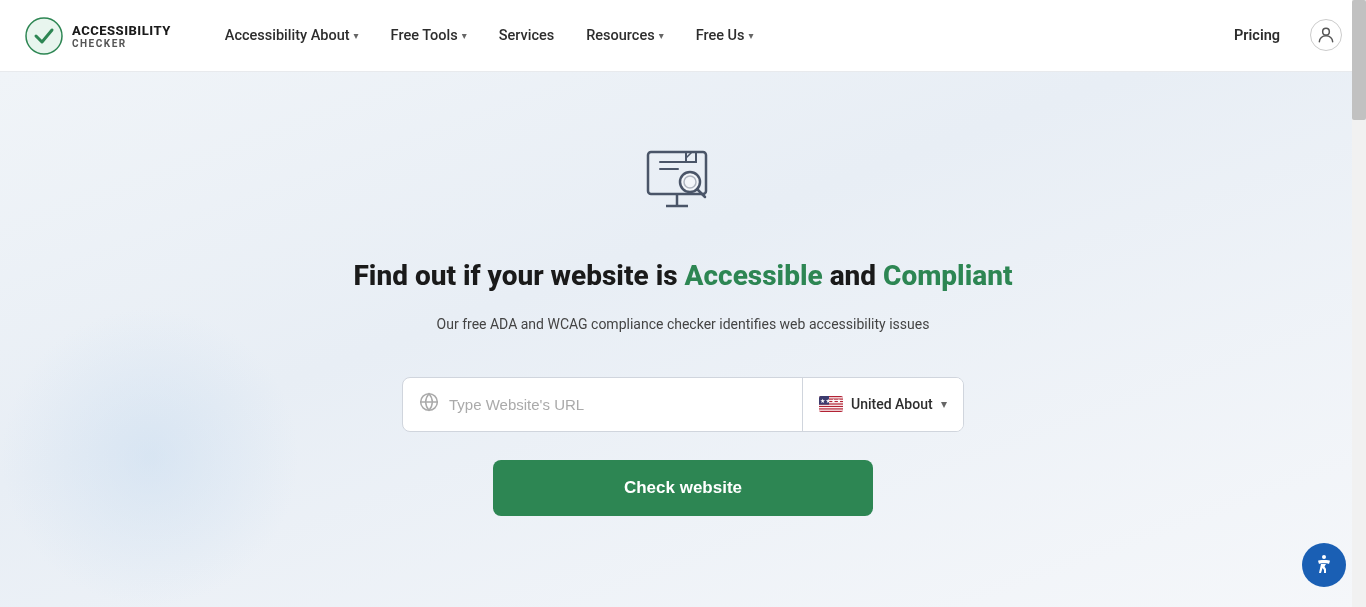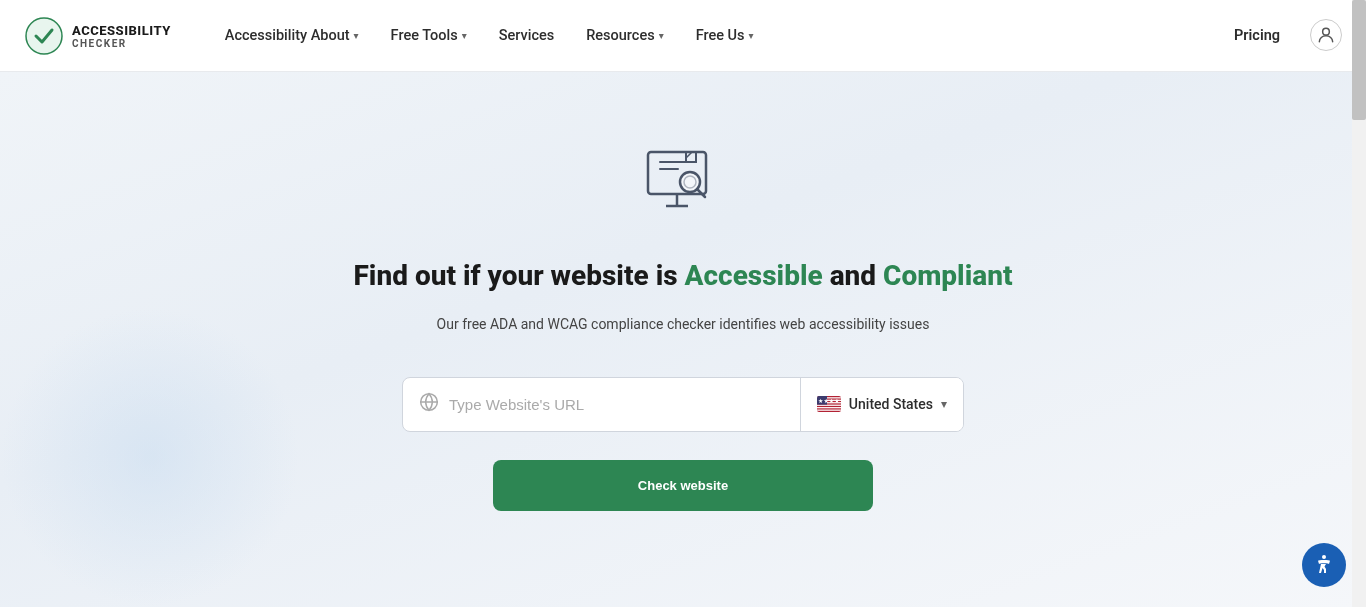--- a/index.html
+++ b/index.html
@@ -220,21 +220,21 @@
       font-size: 12px;
     }
 
     
     .check-btn {
       background: #2d8653;
       color: #fff;
       border: none;
       border-radius: 8px;
       padding: 18px 60px;
-      font-size: 13px;
+      font-size: 17px;
       font-weight: 700;
       cursor: pointer;
       width: 380px;
       max-width: 100%;
       margin-top: 8px;
     }
 
     
     .accessibility-btn {
       position: fixed;
@@ -368,21 +368,21 @@
           <rect y="3.69" width="24" height="1.23" fill="white"></rect>
           <rect y="6.15" width="24" height="1.23" fill="white"></rect>
           <rect y="8.62" width="24" height="1.23" fill="white"></rect>
           <rect y="11.08" width="24" height="1.23" fill="white"></rect>
           <rect y="13.54" width="24" height="1.23" fill="white"></rect>
           <rect width="10" height="8.62" fill="#3C3B6E"></rect>
 
           <text x="1" y="7" font-size="6" fill="white">★★★★★★</text>
         </svg>
       </div>
-      <span>United States</span>
+      <span>United About</span>
       <span class="country-chevron">▾</span>
     </div>
   </div>
 
   <button class="check-btn">Check website</button>
 </main>
 
 <div class="accessibility-btn">
   <svg width="24" height="24" viewBox="0 0 24 24" fill="white" xmlns="http://www.w3.org/2000/svg">
     <circle cx="12" cy="4" r="2" fill="white"></circle>

